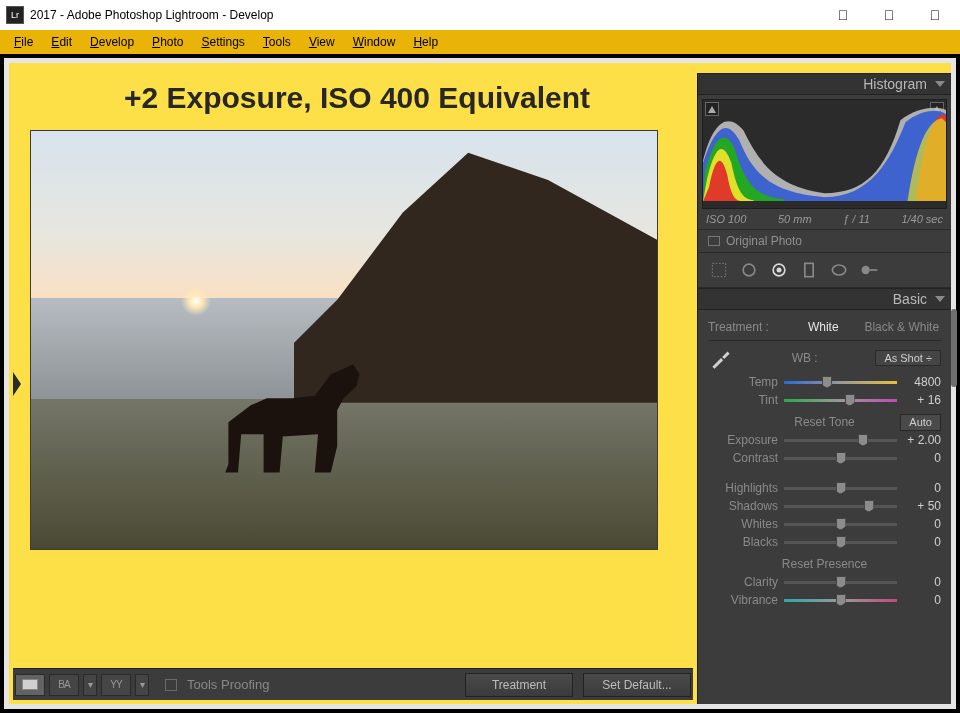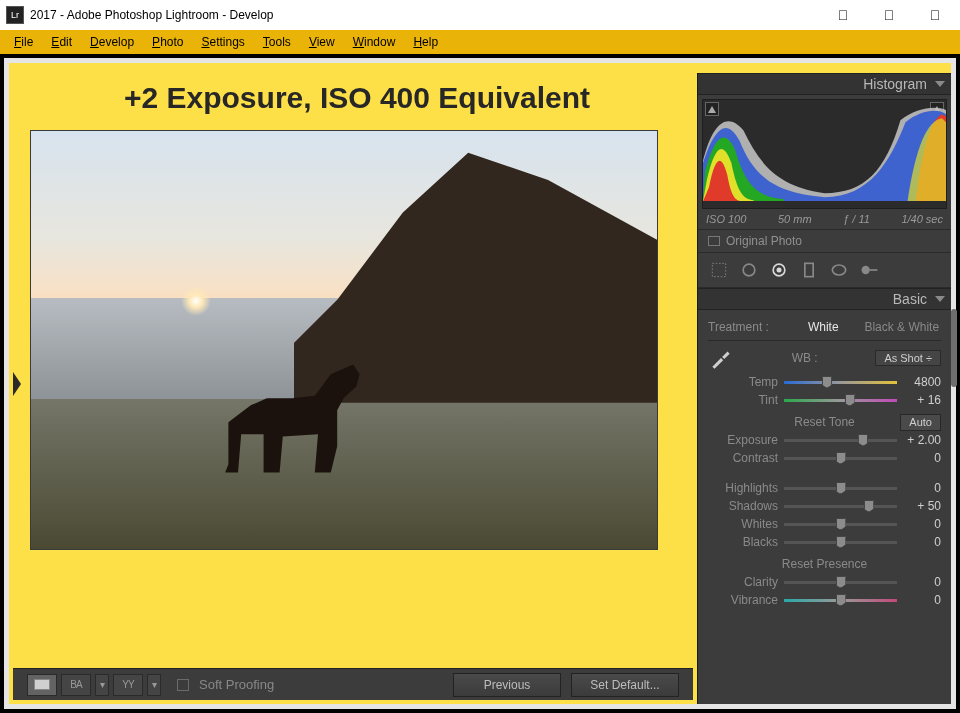--- a/index.html
+++ b/index.html
@@ -20,21 +20,21 @@
   .leftgrip,.rightgrip{position:absolute;top:50%;transform:translateY(-50%);width:0;height:0}
   .leftgrip{left:4px;border-left:8px solid #2a2a2a;border-top:12px solid transparent;border-bottom:12px solid transparent}
   .rightgrip{right:4px;border-right:8px solid #2a2a2a;border-top:12px solid transparent;border-bottom:12px solid transparent}
   .canvas{flex:1;display:flex;flex-direction:column;position:relative;padding:10px 8px 0 16px}
   .overlay-title{text-align:center;font-size:30px;font-weight:700;color:#272727;margin:8px 0 16px;font-family:"Myriad Pro","Segoe UI",sans-serif}
   .photo{width:626px;height:418px;margin:0 0 0 6px;position:relative;background:linear-gradient(to bottom,#d7e3ee 0%,#e8e6de 26%,#f7e1c7 38%,#f9dfc0 40%,#a89a8b 42%,#8a9096 50%,#7a7a6f 60%,#4a4a33 100%);box-shadow:0 0 0 1px #3a3a3a;overflow:hidden}
   .mountain{position:absolute;top:0;right:0;width:58%;height:65%;background:#31271f;clip-path:polygon(12% 62%,30% 30%,48% 8%,70% 18%,100% 40%,100% 100%,0 100%,0 78%)}
   .sea{position:absolute;top:40%;left:0;width:100%;height:24%;background:linear-gradient(to bottom,#b7bcc2,#8e9397)}
   .sun{position:absolute;top:37%;left:24%;width:30px;height:30px;border-radius:50%;background:radial-gradient(circle,#fff 0%,#ffe8b8 30%,rgba(255,220,160,0) 70%)}
   .horse{position:absolute;bottom:16%;left:30%;width:160px;height:120px;background:#1b120d;clip-path:polygon(6% 85%,6% 50%,14% 42%,20% 36%,30% 30%,46% 30%,60% 28%,70% 10%,84% 2%,88% 10%,86% 20%,78% 30%,74% 40%,74% 70%,70% 92%,60% 92%,62% 60%,40% 62%,38% 92%,28% 92%,28% 60%,14% 60%,12% 92%,4% 92%)}
-  .toolbar{position:absolute;bottom:4px;left:4px;right:4px;height:32px;background:#3c3c3c;border-top:1px solid #222;display:flex;align-items:center;padding:0 14px;gap:4px}
+  .toolbar{position:absolute;bottom:4px;left:4px;right:4px;height:32px;background:#3c3c3c;border-top:1px solid #222;display:flex;align-items:center;padding:0 2px;gap:4px}
   .viewbtn{width:30px;height:22px;background:#454545;border:1px solid #2a2a2a;display:flex;align-items:center;justify-content:center;color:#999;font-size:10px;letter-spacing:-1px}
   .viewbtn.active{background:#636363}
   .viewbtn .rect{width:16px;height:11px;background:#d0d0d0;border:1px solid #888}
   .chk{width:12px;height:12px;border:1px solid #6a6a6a;margin:0 6px 0 12px}
   .proof{color:#888;font-size:13px}
   .toolbar .spacer{flex:1}
   .bigbtn{height:24px;background:linear-gradient(#4a4a4a,#3b3b3b);border:1px solid #222;color:#bdbdbd;font-size:12px;padding:0 10px;display:flex;align-items:center;justify-content:center;min-width:108px;margin-left:6px}
   
   .panel{width:254px;background:#3c3c3c;display:flex;flex-direction:column;color:#bfbfbf;font-size:12px;border-left:1px solid #1a1a1a;position:relative;margin-top:10px;}
   .panel .scrollbar{position:absolute;top:236px;right:-6px;width:6px;height:78px;background:#6e6e6e;border-radius:3px}
@@ -114,23 +114,23 @@
 
       <div class="toolbar">
         <div class="viewbtn active">
             <div class="rect"></div>
           </div>
         <div class="viewbtn">BA</div>
         <div class="viewbtn" style="width:14px">▾</div>
         <div class="viewbtn">YY</div>
         <div class="viewbtn" style="width:14px">▾</div>
         <div class="chk"></div>
-        <span class="proof">Soft Proofing</span>
+        <span class="proof">Tools Proofing</span>
         <div class="spacer"></div>
-        <div class="bigbtn">Previous</div>
+        <div class="bigbtn">Treatment</div>
         <div class="bigbtn">Set Default...</div>
       </div>
     </div>
 
     <div class="panel">
       <div class="scrollbar"></div>
 
       <div class="phdr">
         <span>Histogram</span>
         <div class="tri"></div>

